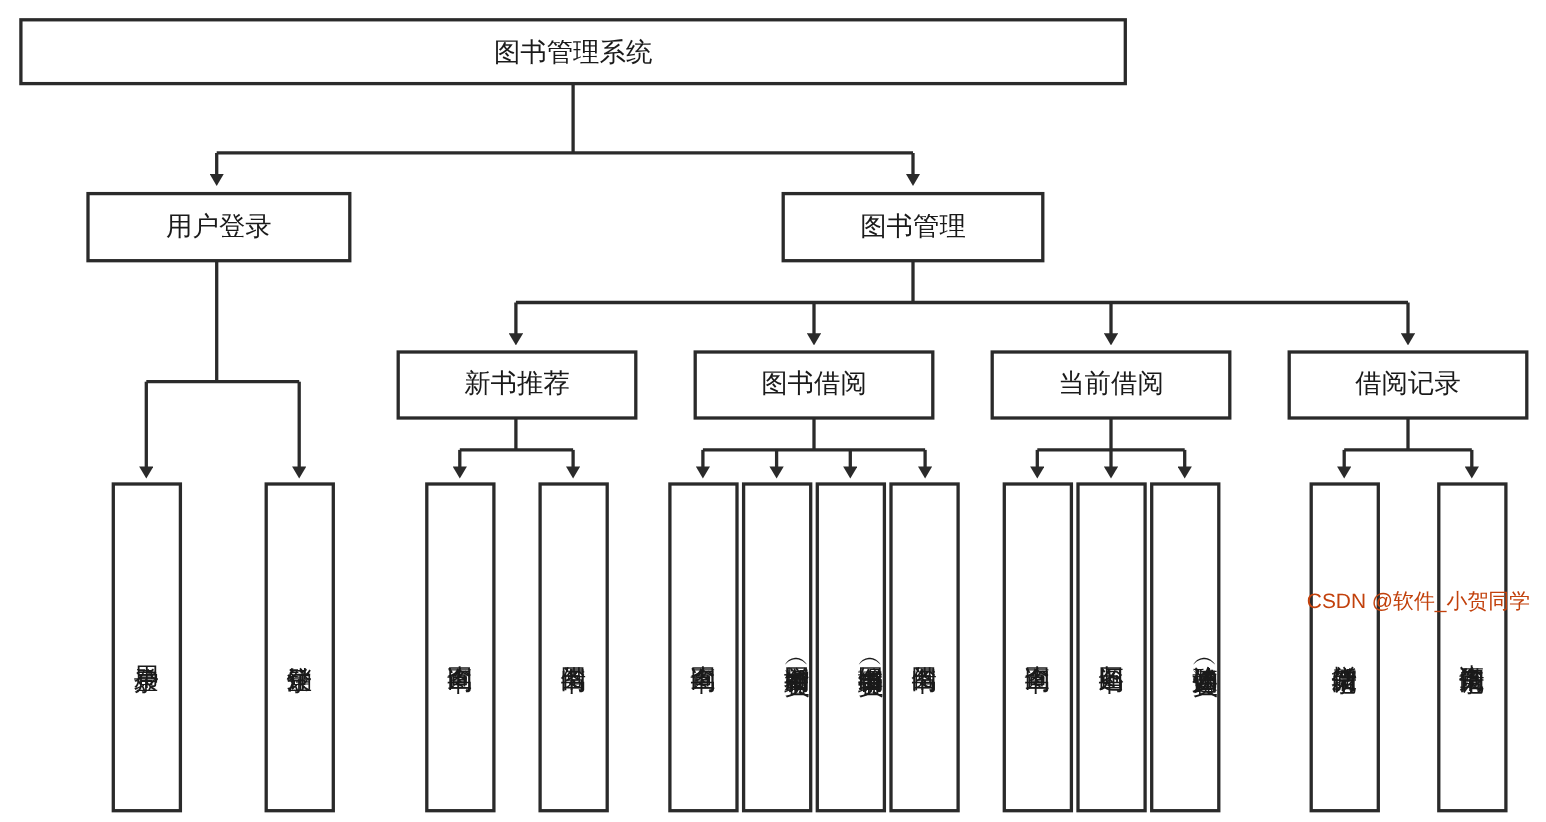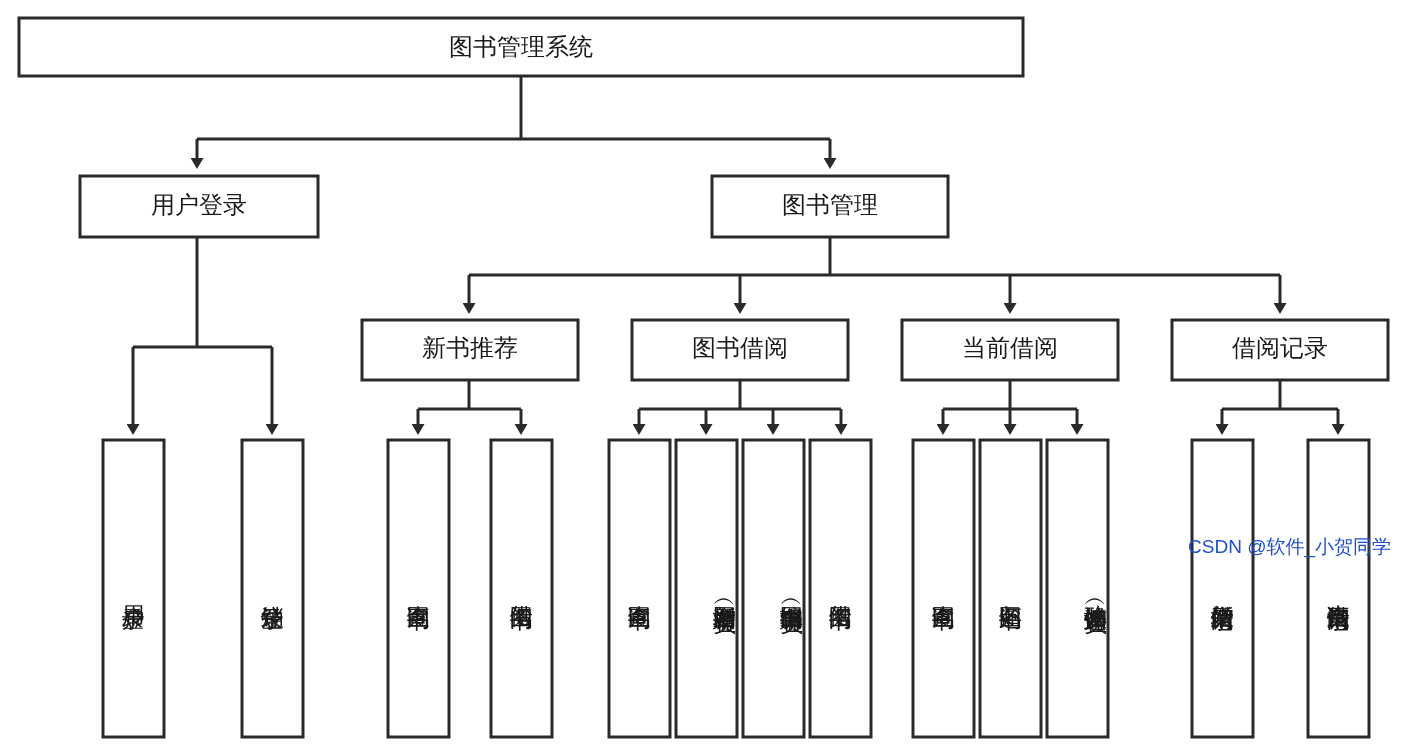--- a/index.html
+++ b/index.html
@@ -56,21 +56,21 @@
     letter-spacing: 1px;
     pointer-events: none;
     overflow: hidden;
   }
   .watermark {
     position: absolute;
     right: 14px;
     bottom: 6px;
     font-family: "Liberation Sans", "DejaVu Sans", sans-serif;
     font-size: 19px;
-    color: #1d4ed8;
+    color: #c2410c;
     white-space: nowrap;
   }
 </style>
 </head>
 <body>
 
 <div id="diagram-root">
 
   <svg width="1405" height="747" viewBox="0 0 1405 747">
 

